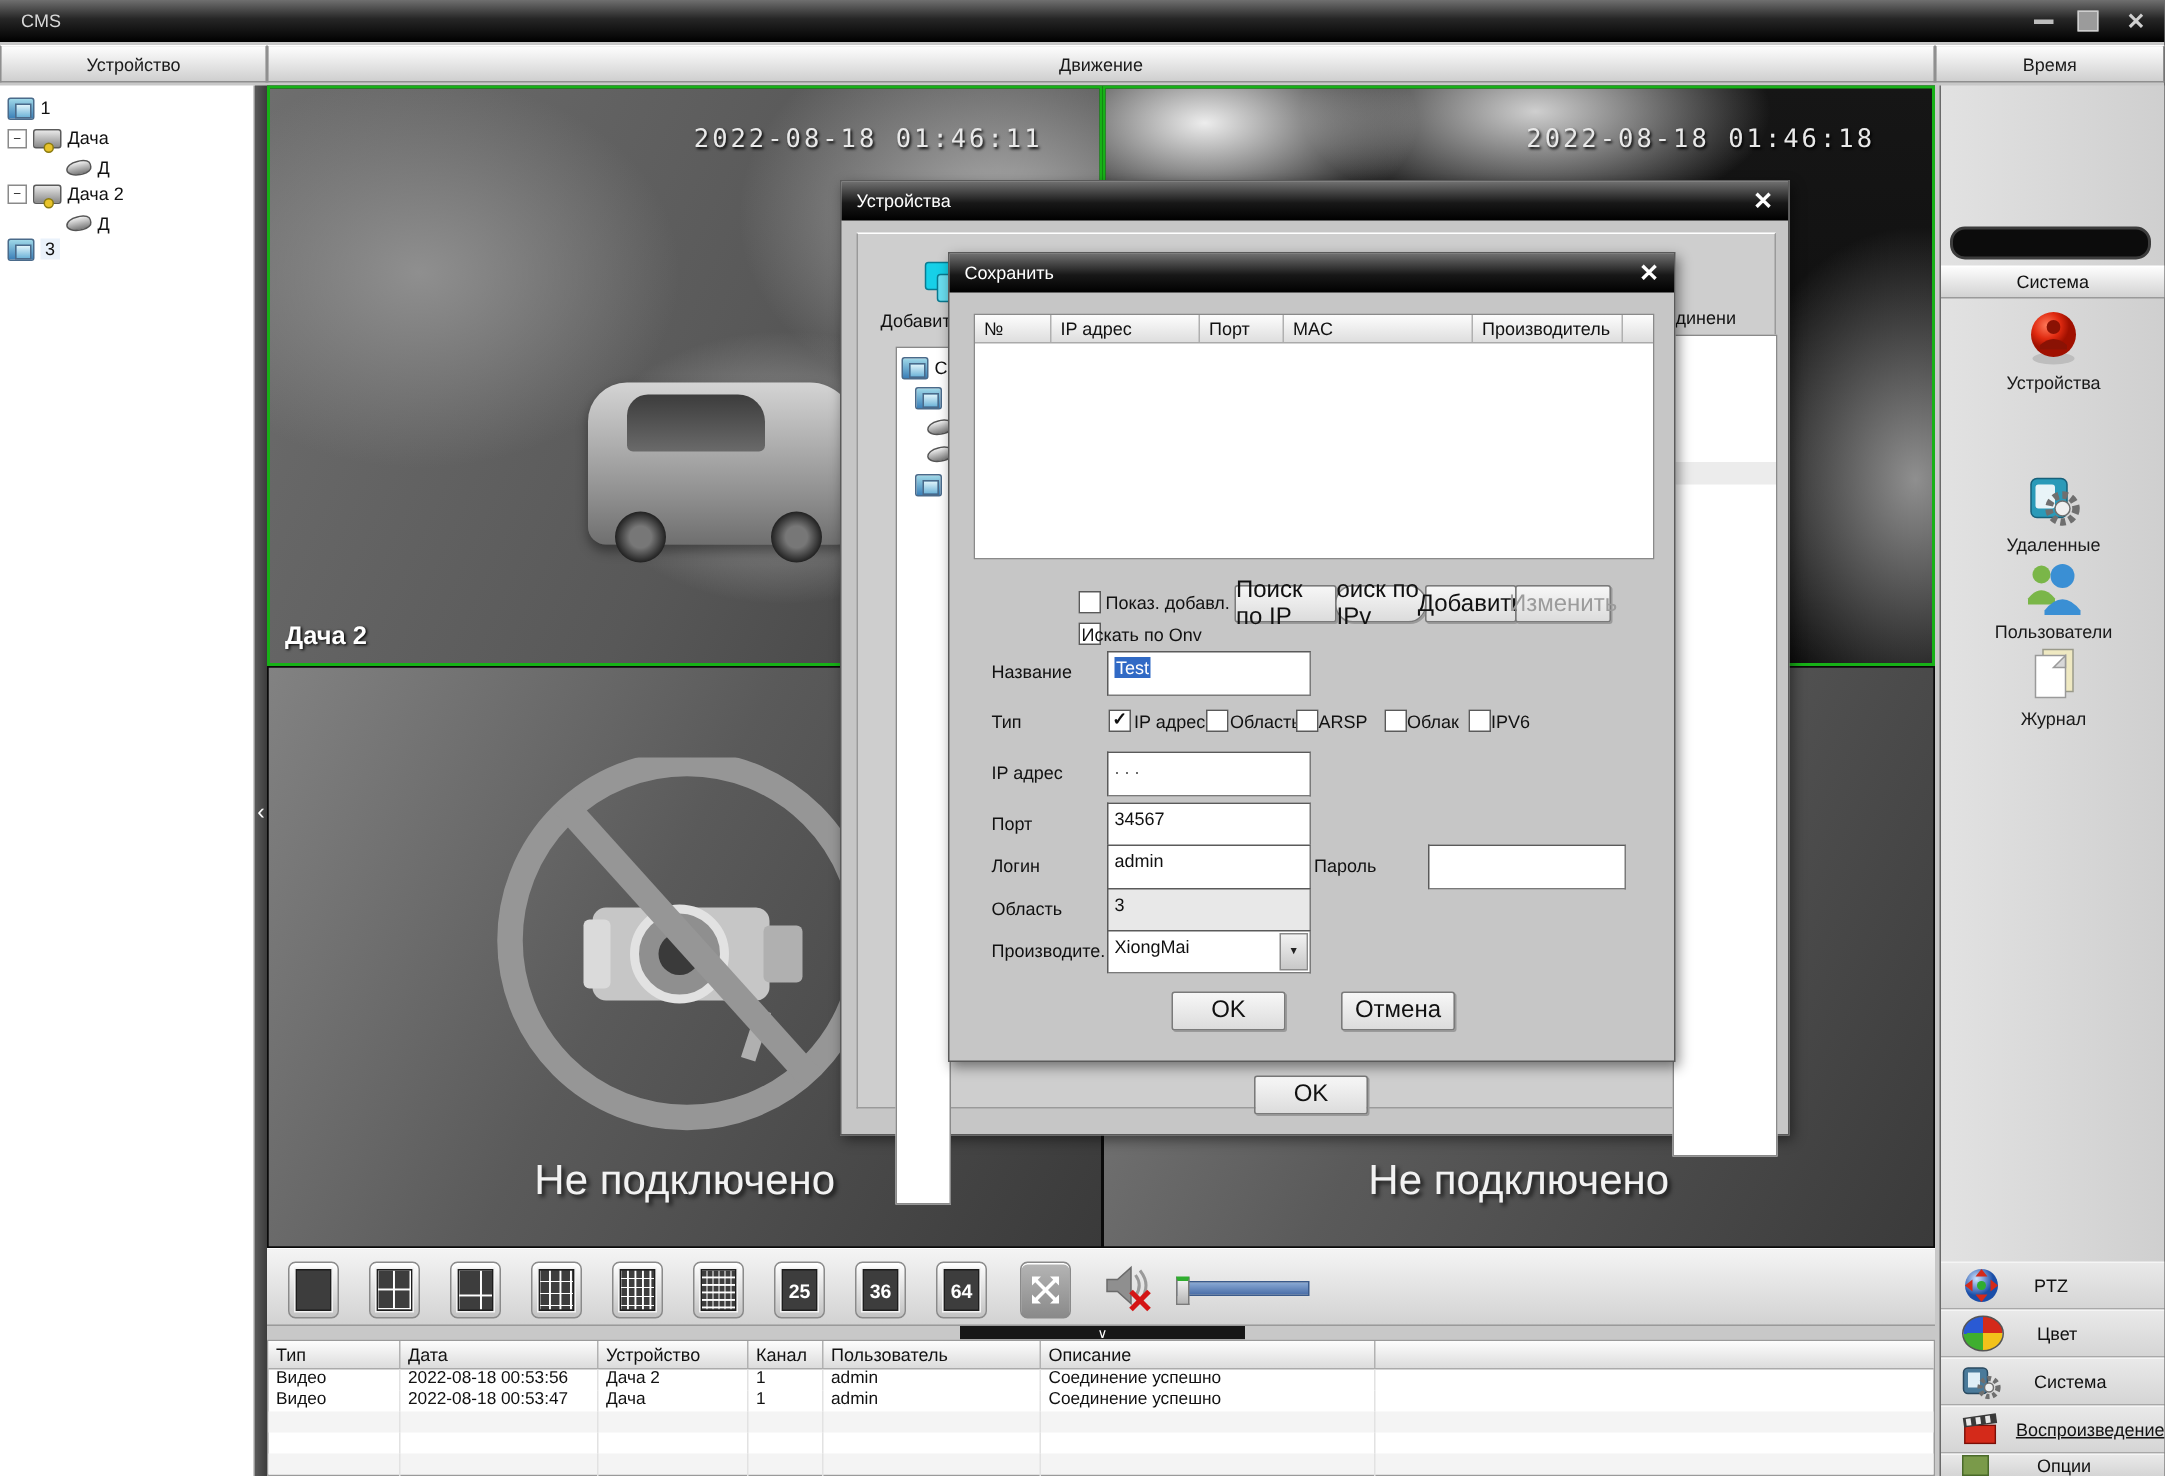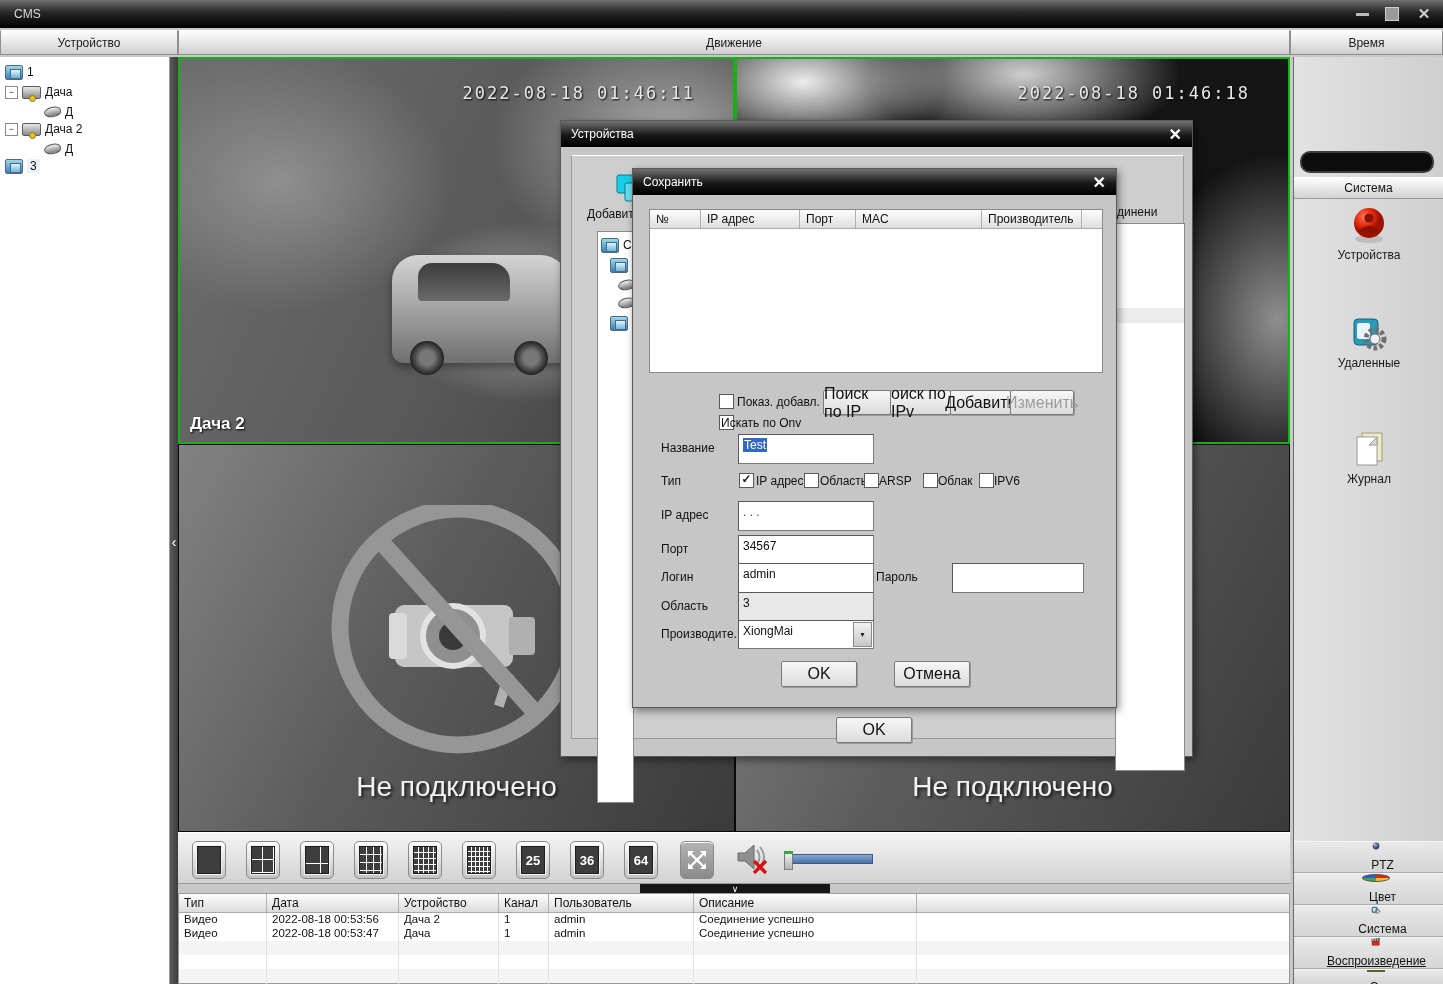--- a/index.html
+++ b/index.html
@@ -80,21 +80,21 @@
   
   .sidebar{left:1293px;top:57px;width:150px;height:927px;background:linear-gradient(90deg,#e2e2e2,#cfcfcf);border-left:1px solid #6a6a6a;}
   .sideitem{position:absolute;left:0;width:150px;text-align:center;font-size:12px;color:#1a1a1a;}
   .clockframe{position:absolute;left:8px;top:5px;width:133px;height:78px;background:linear-gradient(#fbfbfb,#d2d2d2);
               border:2px solid #1a1a1a;border-radius:20px;box-shadow:inset 0 0 0 2px #e8e8e8;
               display:flex;flex-direction:column;align-items:center;justify-content:center;font-size:13.5px;line-height:20px;color:#111;}
   .blackpill{position:absolute;left:6px;top:94px;width:130px;height:18px;background:#0c0c0c;border:2px solid #3c3c3c;border-radius:10px;}
   .shead{position:absolute;left:0;width:149px;height:20px;background:linear-gradient(#fdfdfd,#d2d2d2);border-top:1px solid #fff;
          border-bottom:1px solid #9a9a9a;display:flex;align-items:center;justify-content:center;}
   .brow{position:absolute;left:0;width:149px;height:32px;border-top:1px solid #f5f5f5;border-bottom:1px solid #a8a8a8;
-        display:flex;align-items:center;gap:8px;padding-left:14px;box-sizing:border-box;background:linear-gradient(#e9e9e9,#d5d5d5);flex-direction:column;}
+        display:flex;align-items:center;gap:8px;padding-left:14px;box-sizing:border-box;background:linear-gradient(#e9e9e9,#d5d5d5);}
   
   .dialog{box-shadow:2px 3px 8px rgba(0,0,0,.45);border:1px solid #5a5a5a;background:#c6c6c6;}
   .dtitle{position:absolute;left:0;top:0;right:0;height:26px;background:linear-gradient(180deg,#707070,#181818 55%,#000);
           color:#fff;display:flex;align-items:center;padding:0 10px;font-size:12px;}
   .dclose{margin-left:auto;color:#fff;font-size:16px;font-weight:bold;}
   .fld{position:absolute;background:#fff;border:1px solid #7a7a7a;border-top-color:#5a5a5a;border-left-color:#5a5a5a;
        font-size:12px;padding:3px 4px;overflow:hidden;white-space:nowrap;}
   .lbl{position:absolute;font-size:12px;white-space:nowrap;}
   .cb{position:absolute;width:13px;height:13px;background:#fff;border:1px solid #5a5a5a;font-size:12px;font-weight:bold;
       line-height:10px;text-align:center;color:#111;overflow:hidden;}
@@ -347,20 +347,29 @@
   </div>
   <div class="sideitem" style="top:258px;">
     <svg width="40" height="38" viewBox="0 0 40 38">
       <rect x="5" y="4" width="24" height="26" rx="4" fill="#2a9ab8" stroke="#17607a"></rect>
       <rect x="8" y="8" width="13" height="16" rx="2" fill="#e8f4f8"></rect>
       <circle cx="26" cy="24" r="9" fill="none" stroke="#6f6f6f" stroke-width="5" stroke-dasharray="3.5 2.5"></circle>
       <circle cx="26" cy="24" r="5" fill="#efefef" stroke="#6f6f6f"></circle>
     </svg>
     <div>Удаленные</div>
   </div>
+  <div class="sideitem" style="top:314px;">
+    <svg width="42" height="40" viewBox="0 0 42 40">
+      <circle cx="13" cy="12" r="6" fill="#7ab648"></circle>
+      <path d="M4 28 q9 -11 18 0 v4 h-18 z" fill="#7ab648"></path>
+      <circle cx="27" cy="13" r="8" fill="#3a8fd4"></circle>
+      <path d="M15 36 q12 -15 24 0 v3 h-24 z" fill="#3a8fd4"></path>
+    </svg>
+    <div>Пользователи</div>
+  </div>
   <div class="sideitem" style="top:372px;">
     <svg width="38" height="40" viewBox="0 0 38 40">
       <rect x="12" y="4" width="20" height="28" fill="#efe9c2" stroke="#9a9a8a"></rect>
       <rect x="7" y="8" width="20" height="28" fill="#ffffff" stroke="#9a9a9a"></rect>
       <path d="M27 8 l0 8 l-8 0 z" fill="#d8d8d8" stroke="#9a9a9a"></path>
     </svg>
     <div>Журнал</div>
   </div>
 
   <div class="brow" style="top:784px;">
@@ -458,21 +467,21 @@
       <div style="width:56px;">Порт</div>
       <div style="width:126px;">MAC</div>
       <div style="width:100px;">Производитель</div>
       <div style="flex:1;border-right:none;"></div>
     </div>
   </div>
 
   <div class="cb" style="left:86px;top:225px;"></div>
   <div class="lbl" style="left:104px;top:226px;">Показ. добавл. у</div>
   <div class="btn" style="left:190px;top:221px;width:66px;height:23px;">Поиск по IP</div>
-  <div class="btn" style="left:257px;top:221px;width:59px;height:23px;">оиск по IPv</div>
+  <div class="btn" style="left:257px;top:221px;width:59px;height:23px;border-radius:12px;">оиск по IPv</div>
   <div class="btn" style="left:317px;top:221px;width:59px;height:23px;">Добавить</div>
   <div class="btn disabled" style="left:377px;top:221px;width:62px;height:23px;">Изменить</div>
   <div class="cb" style="left:86px;top:246px;"></div>
   <div class="lbl" style="left:88px;top:247px;">Искать по Onv</div>
 
   <div class="lbl" style="left:28px;top:272px;">Название</div>
   <div class="fld" style="left:105px;top:265px;width:126px;height:22px;">
     <span class="sel">Test</span>
   </div>
 

